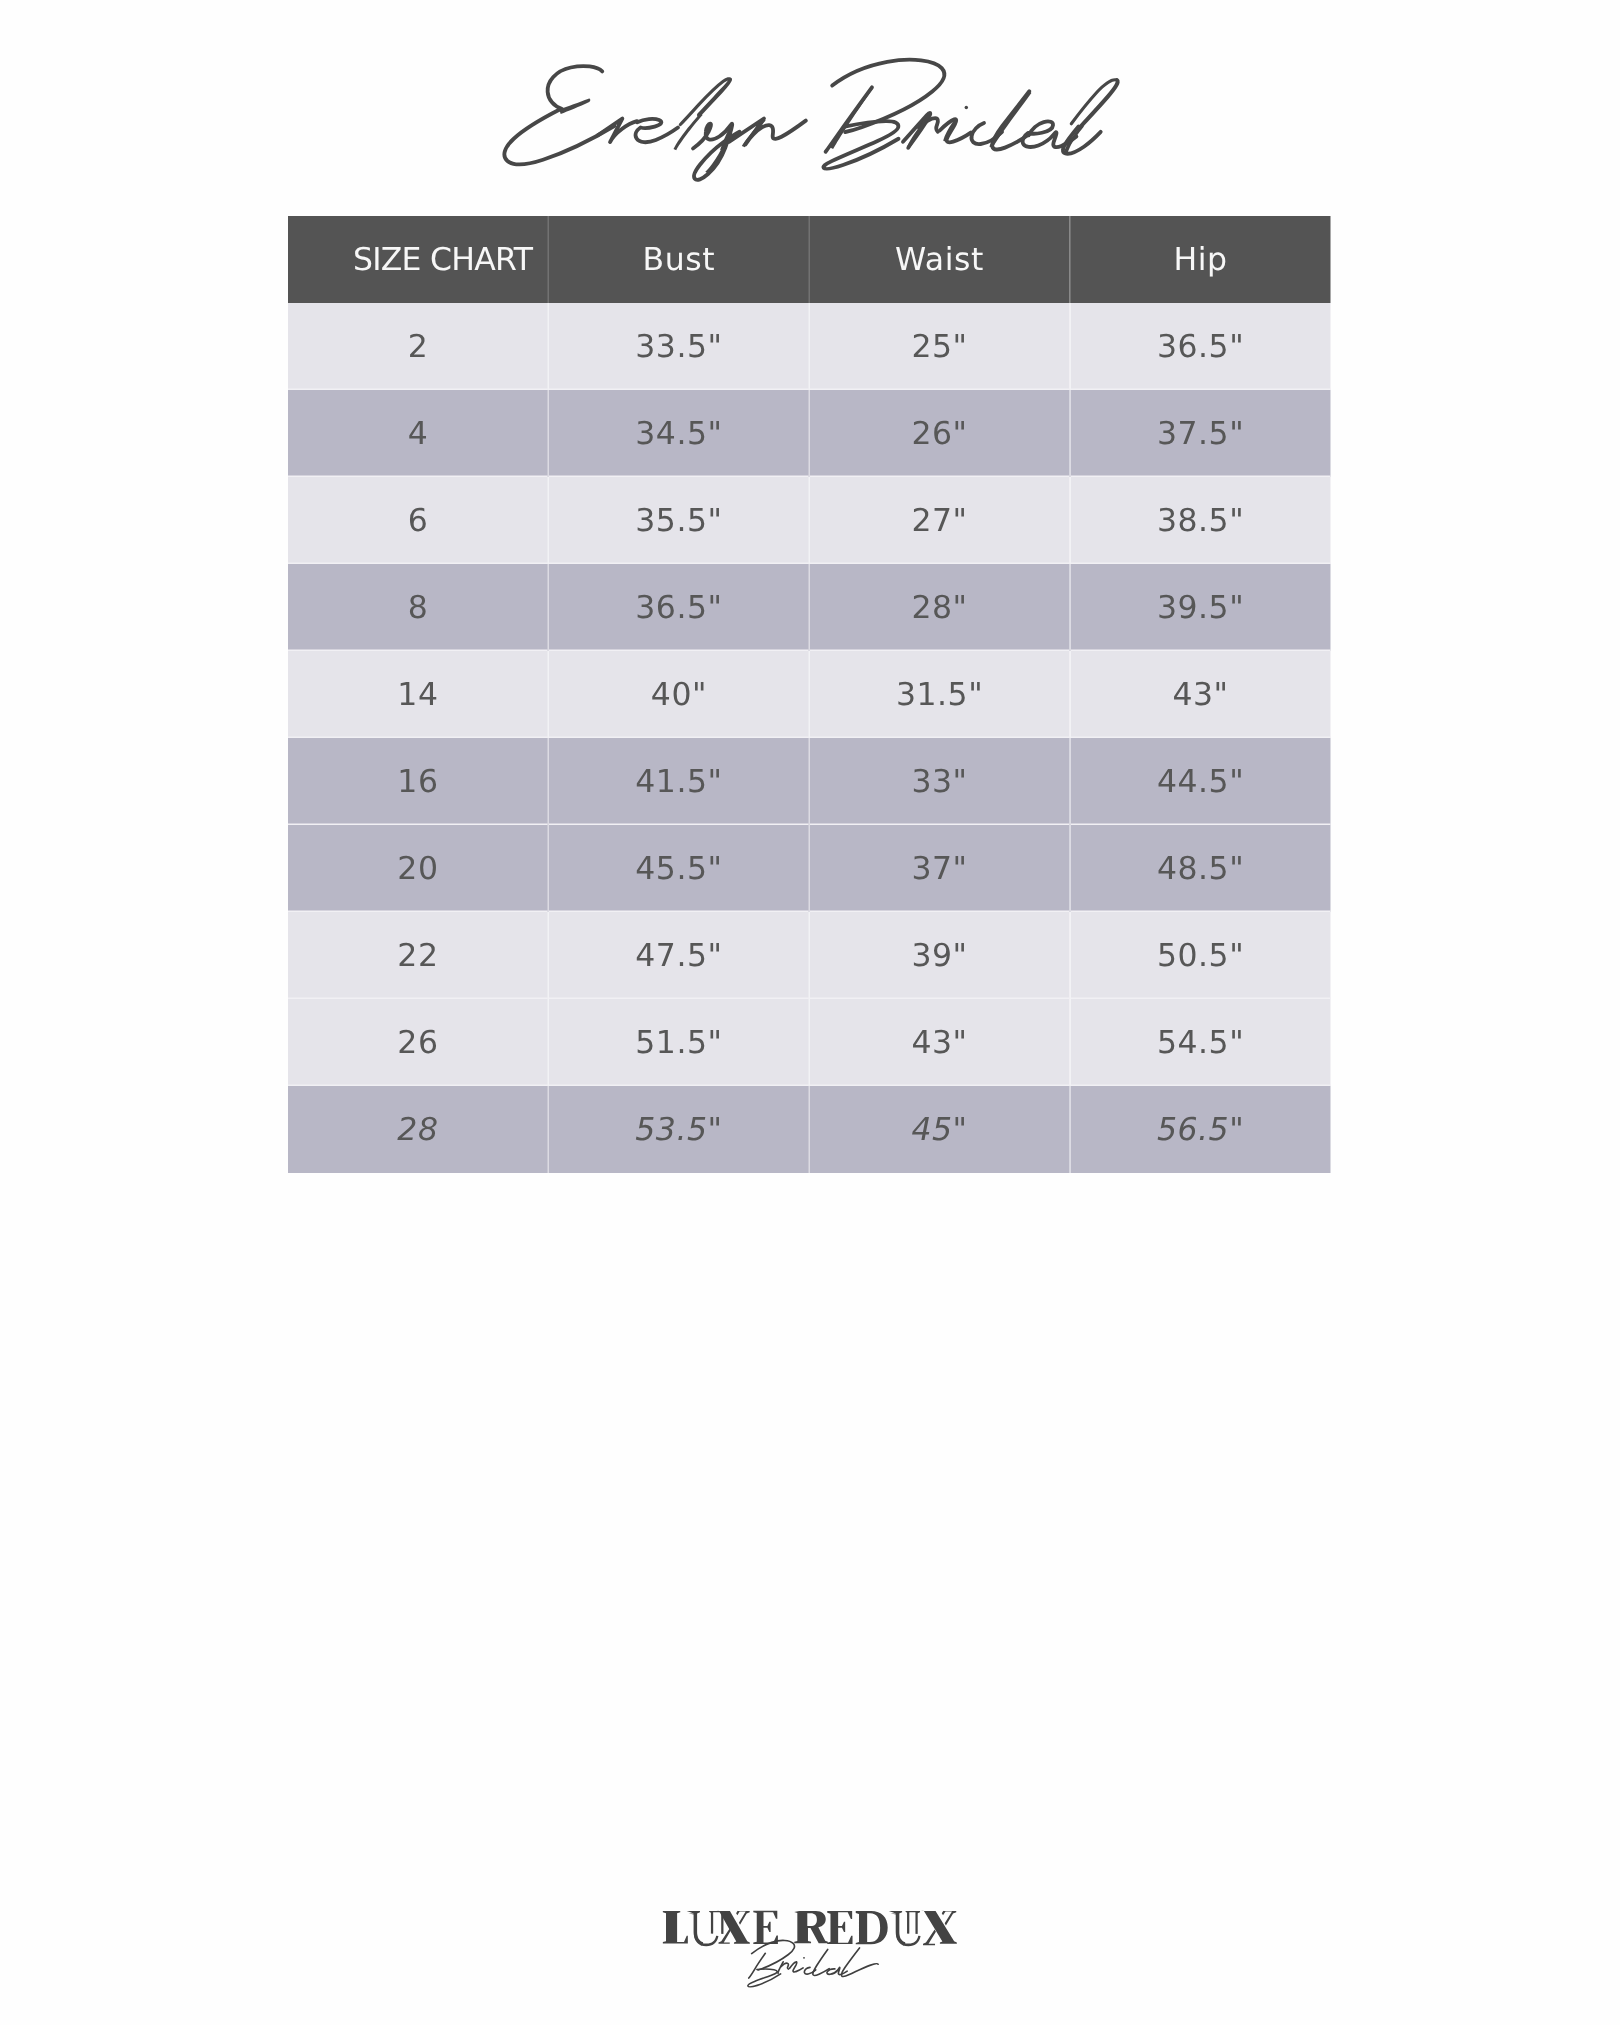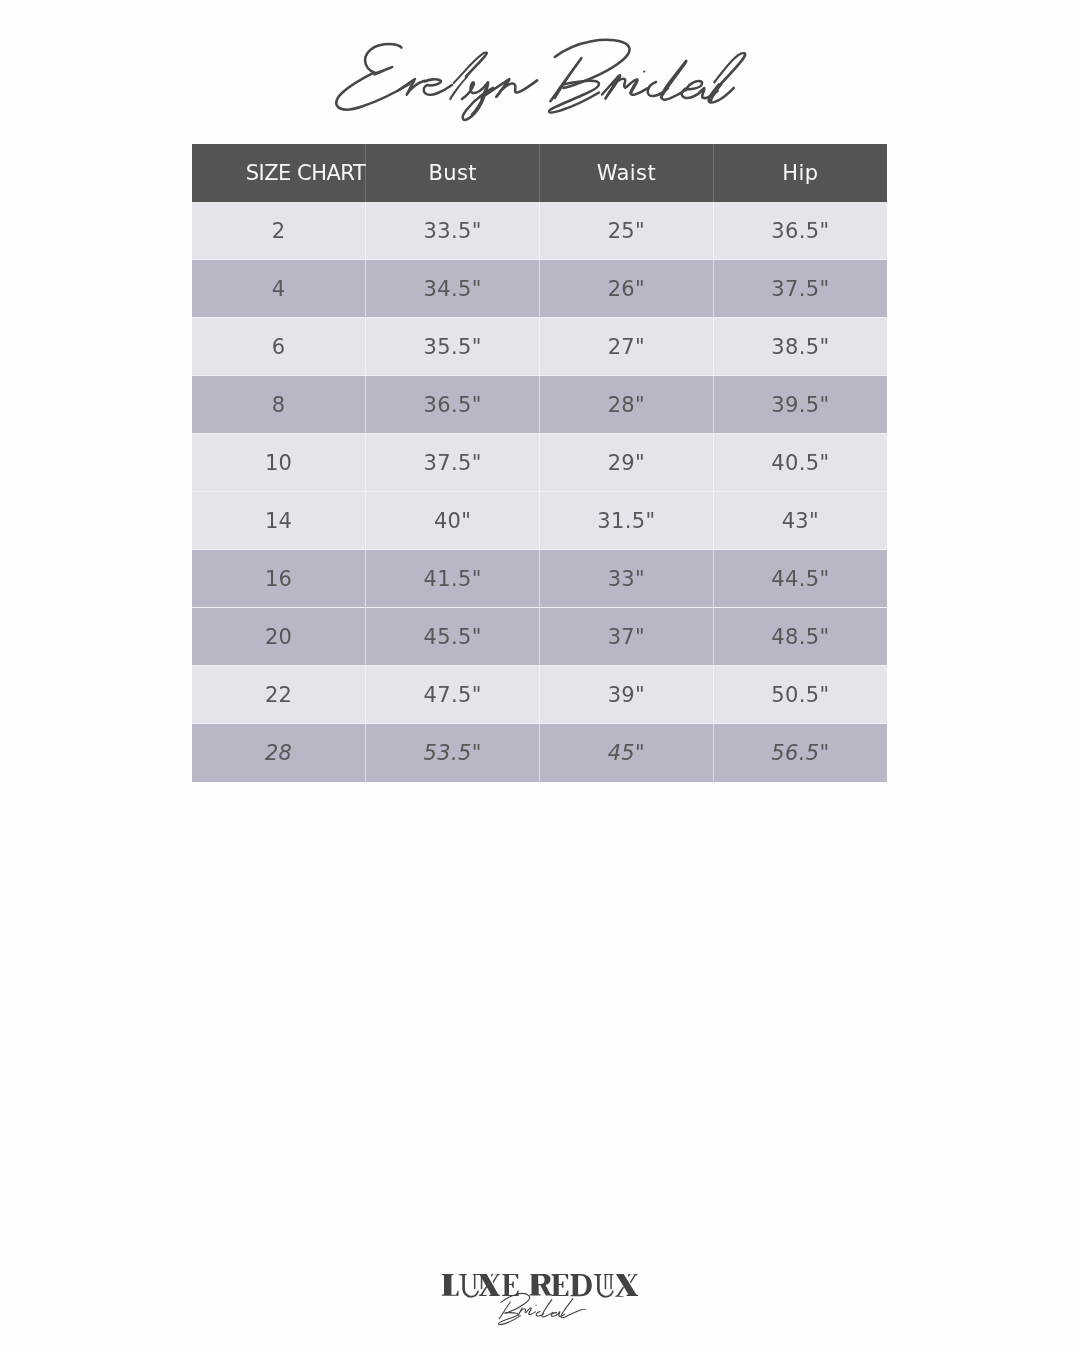--- a/index.html
+++ b/index.html
@@ -4,21 +4,21 @@
 <title>Evelyn Bridal Size Chart</title>
 <style>
   html,body{margin:0;padding:0;}
   body{width:1080px;height:1350px;background:#fefefe;font-family:"Liberation Sans",sans-serif;overflow:hidden;position:relative;}
   .page{position:absolute;inset:0;}
   .title-wrap{position:absolute;left:0;top:0;width:1080px;height:140px;}
   .size-table{position:absolute;left:192px;top:144px;width:695px;border-collapse:collapse;table-layout:fixed;}
   .size-table col{width:173.75px;}
   .size-table th,.size-table td{height:58px;padding:0;margin:0;text-align:center;vertical-align:middle;font-weight:400;font-family:"DejaVu Sans",sans-serif;}
   .size-table thead th{background:#545454;color:#f7f7f7;font-size:21px;letter-spacing:0.4px;}
-  .size-table thead th.first{text-align:right;padding-left:33px;letter-spacing:-0.5px;}
+  .size-table thead th.first{text-align:center;padding-left:33px;letter-spacing:-0.5px;}
   .size-table td{font-size:21px;letter-spacing:0.35px;color:#575757;}
   tr.odd td{background:#e5e4ea;}
   tr.even td{background:#b8b7c6;}
   .size-table tbody td{box-shadow:inset 0 -1px 0 #f1f0f4;}
   .size-table tbody tr:last-child td{box-shadow:none;font-style:italic;}
   .size-table td + td{border-left:1px solid rgba(255,255,255,0.5);}
   .size-table thead th + th{border-left:1px solid rgba(255,255,255,0.18);text-align:center;}
   .footer-logo{position:absolute;left:0;top:1250px;width:1080px;height:100px;}
 </style>
 </head>
@@ -101,26 +101,20 @@
           <td>27"</td>
           <td>38.5"</td>
         </tr>
         <tr class="even">
           <td>8</td>
           <td>36.5"</td>
           <td>28"</td>
           <td>39.5"</td>
         </tr>
         <tr class="odd">
-          <td>10</td>
-          <td>37.5"</td>
-          <td>29"</td>
-          <td>40.5"</td>
-        </tr>
-        <tr class="odd">
           <td>14</td>
           <td>40"</td>
           <td>31.5"</td>
           <td>43"</td>
         </tr>
         <tr class="even">
           <td>16</td>
           <td>41.5"</td>
           <td>33"</td>
           <td>44.5"</td>
@@ -129,20 +123,26 @@
           <td>20</td>
           <td>45.5"</td>
           <td>37"</td>
           <td>48.5"</td>
         </tr>
         <tr class="odd">
           <td>22</td>
           <td>47.5"</td>
           <td>39"</td>
           <td>50.5"</td>
+        </tr>
+        <tr class="odd">
+          <td>26</td>
+          <td>51.5"</td>
+          <td>43"</td>
+          <td>54.5"</td>
         </tr>
         <tr class="even">
           <td>28</td>
           <td>53.5"</td>
           <td>45"</td>
           <td>56.5"</td>
         </tr>
       </tbody>
   </table>
   <svg class="footer-logo" viewBox="0 1250 1080 100" width="1080" height="100">

